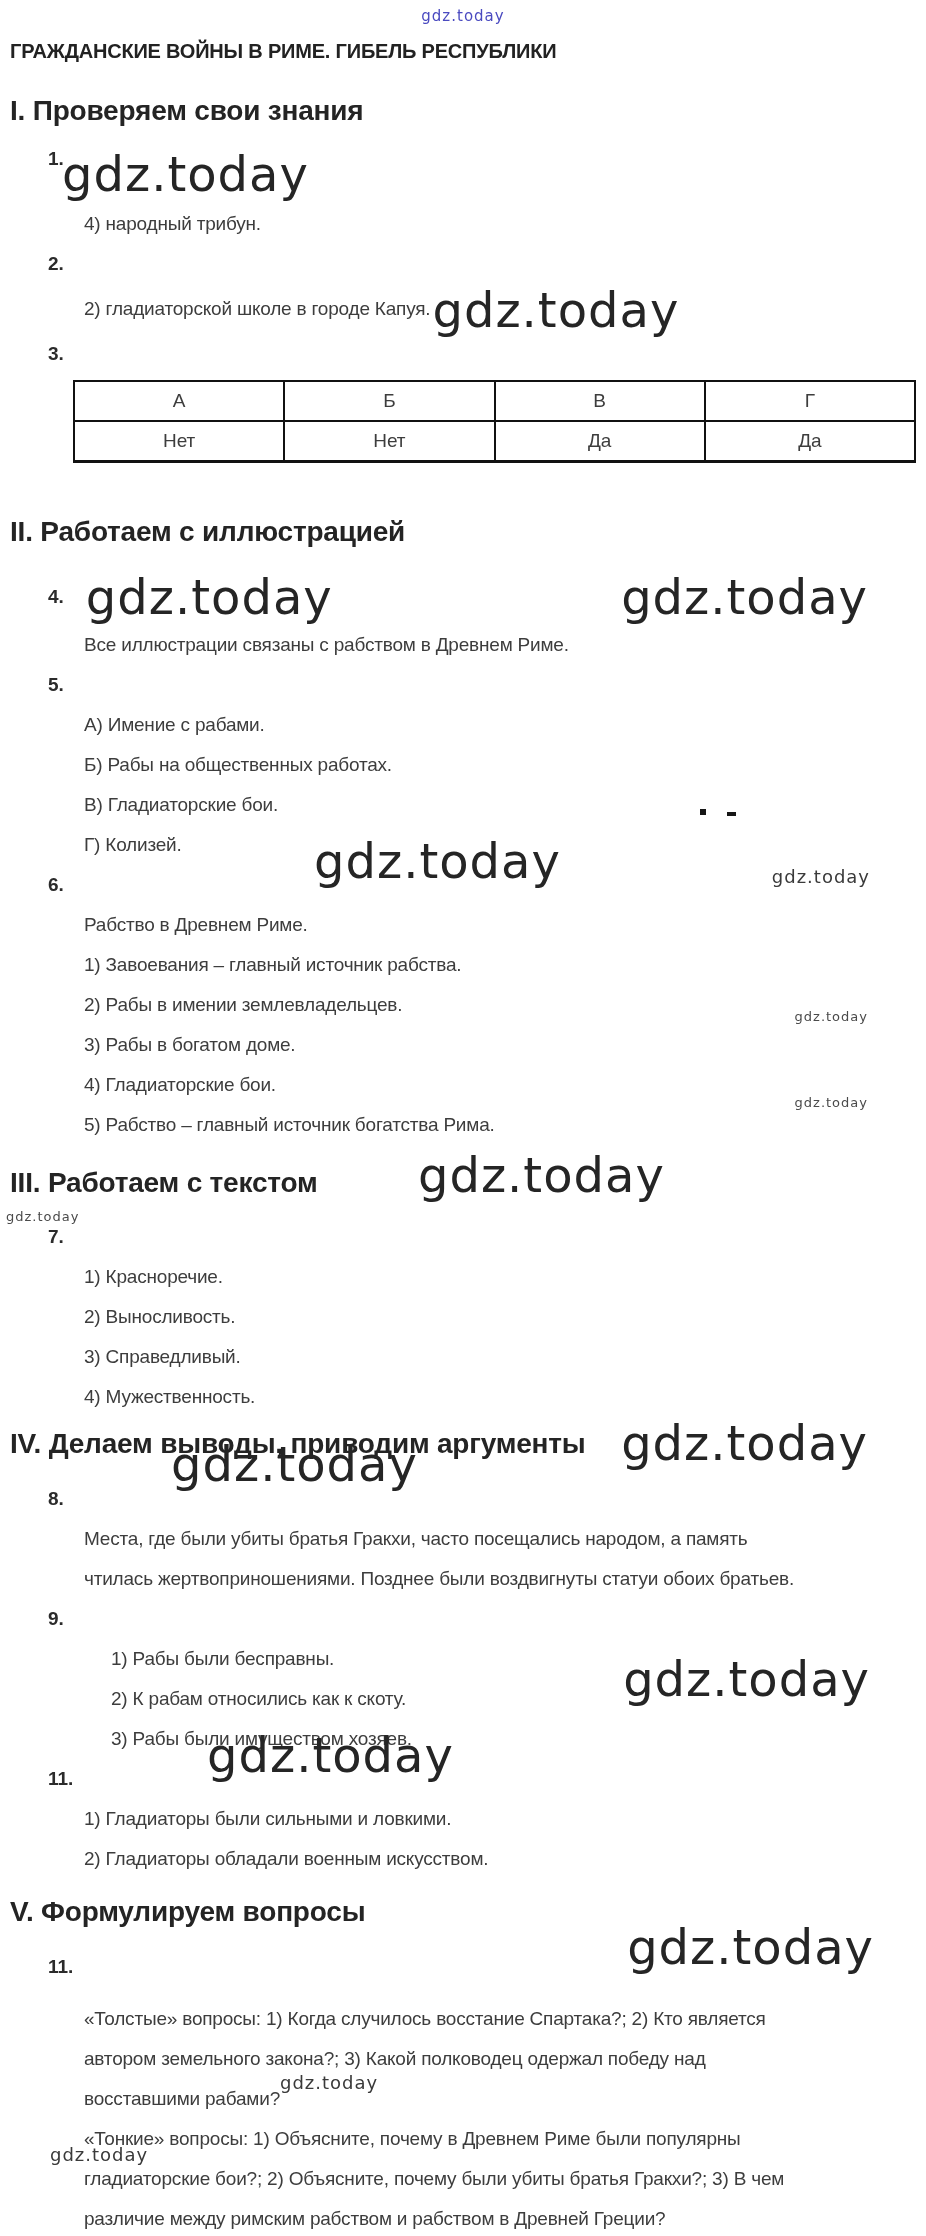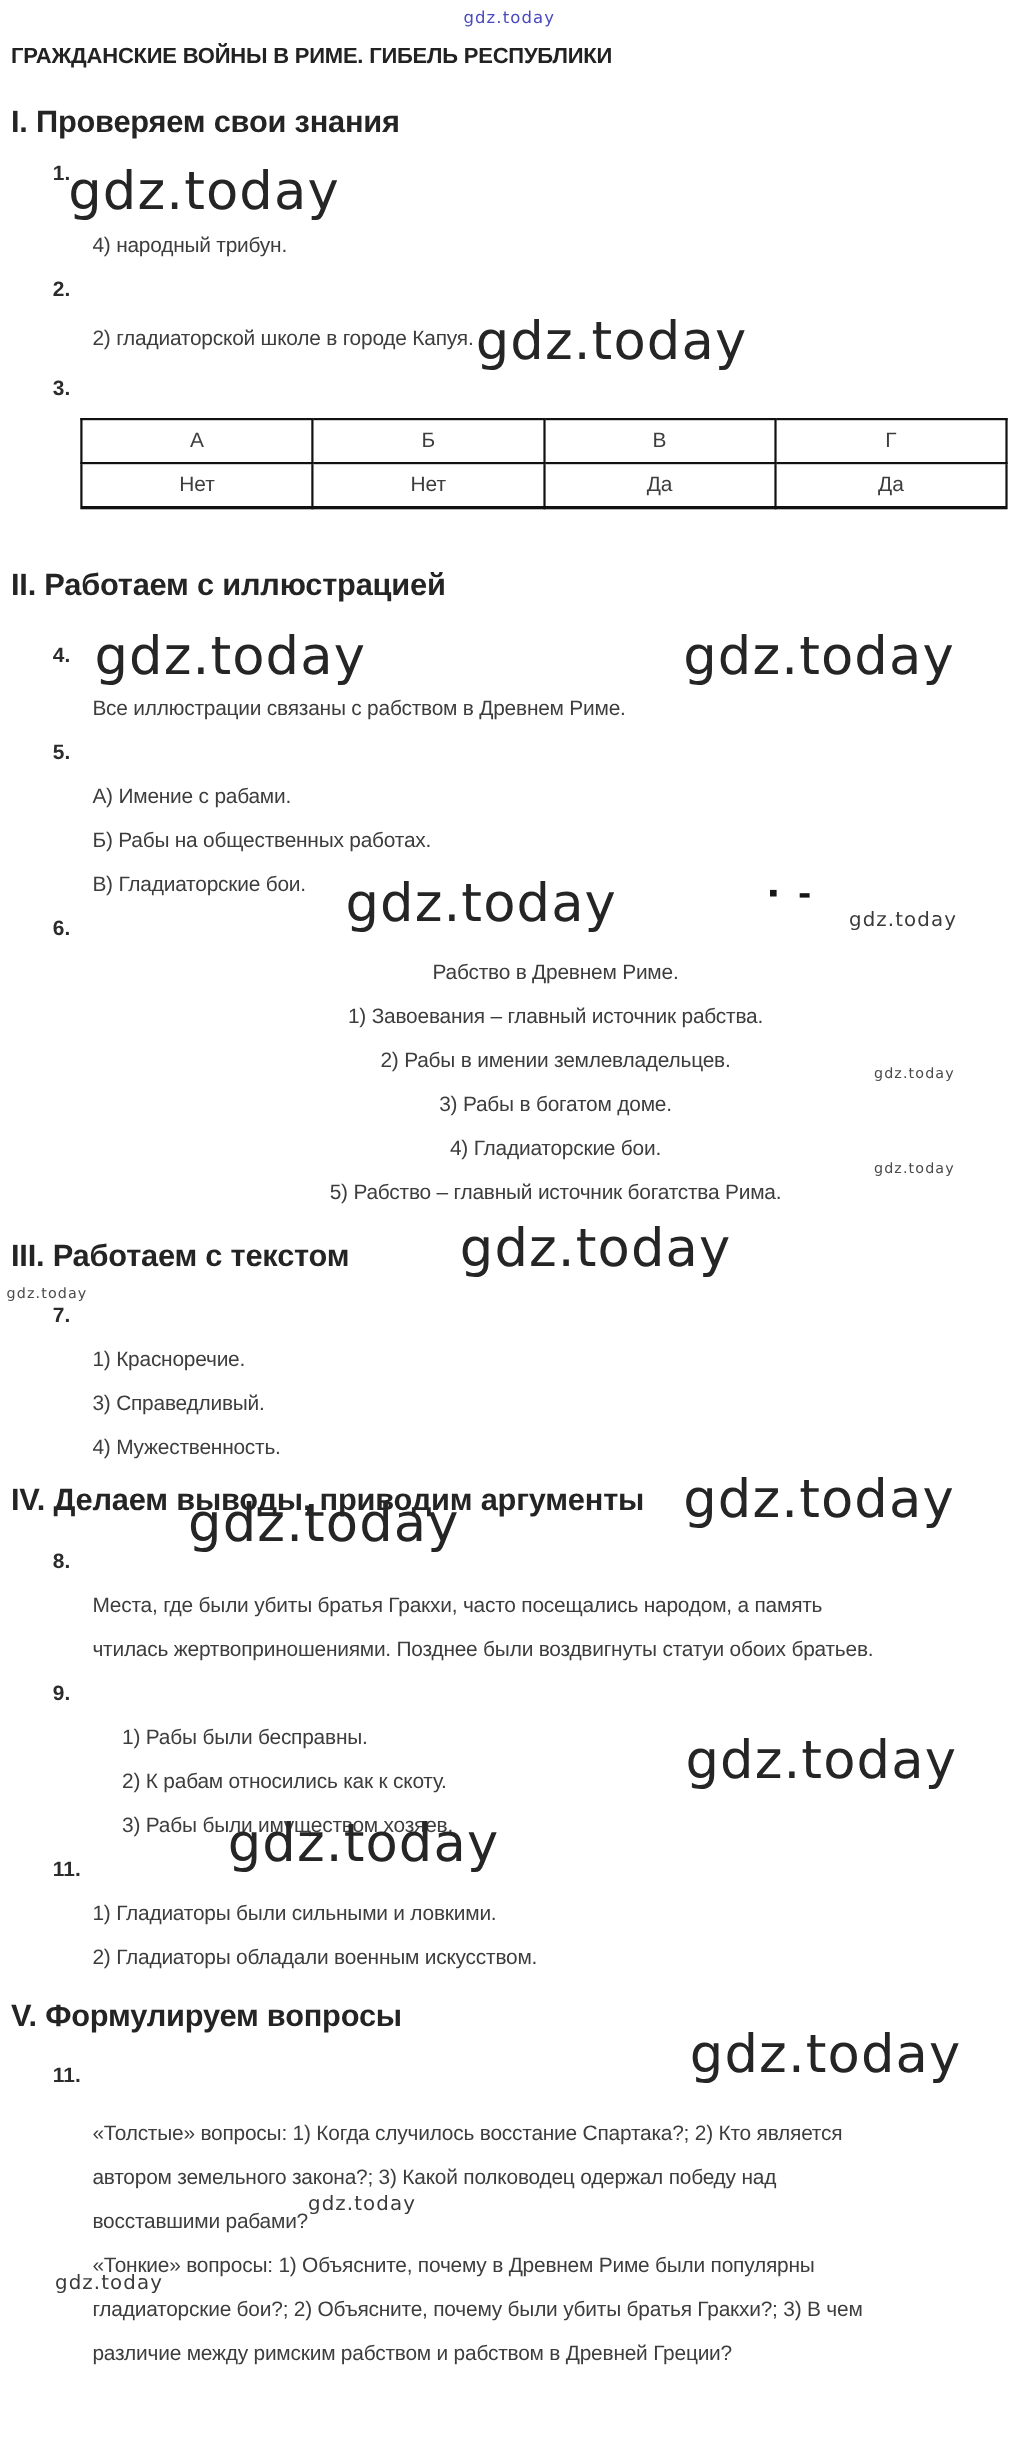--- a/index.html
+++ b/index.html
@@ -121,32 +121,33 @@
   </div>
 
   <div>
     <div class="numrow">
       <span class="num">5.</span>
     </div>
     <div style="position:relative;">
       <div class="ans">А) Имение с рабами.</div>
       <div class="ans">Б) Рабы на общественных работах.</div>
       <div class="ans">В) Гладиаторские бои.</div>
+      <div class="ans">Г) Колизей.</div>
       <span class="dot" style="left:700px;top:104px;width:6px;height:6px;"></span>
       <span class="dot" style="left:727px;top:107px;width:9px;height:4px;"></span>
     </div>
   </div>
 
   <div>
     <div class="numrow">
       <span class="num">6.</span>
       <span class="wm big abs" style="left:314px;top:-24px;">gdz.today</span>
       <span class="wm sm abs" style="right:56px;top:-8px;">gdz.today</span>
     </div>
-    <div style="position:relative;text-align:center;">
+    <div style="position:relative;">
       <div class="ans">Рабство в Древнем Риме.</div>
       <div class="ans">1) Завоевания – главный источник рабства.</div>
       <div class="ans">2) Рабы в имении землевладельцев.</div>
       <div class="ans">3) Рабы в богатом доме.</div>
       <div class="ans">4) Гладиаторские бои.</div>
       <div class="ans">5) Рабство – главный источник богатства Рима.</div>
       <span class="wm xs abs" style="right:58px;top:104px;">gdz.today</span>
       <span class="wm xs abs" style="right:58px;top:190px;">gdz.today</span>
     </div>
   </div>
@@ -155,20 +156,21 @@
     <h2>III. Работаем с текстом</h2>
     <span class="wm big" style="margin-left:96px;">gdz.today</span>
   </div>
 
   <div>
     <div class="numrow" style="margin-top:14px;">
       <span class="num">7.</span>
       <span class="wm xs abs" style="left:6px;top:-20px;">gdz.today</span>
     </div>
     <div class="ans">1) Красноречие.</div>
+    <div class="ans">2) Выносливость.</div>
     <div class="ans">3) Справедливый.</div>
     <div class="ans">4) Мужественность.</div>
   </div>
 
   <div class="h2row" style="margin-top:14px;">
     <h2>IV. Делаем выводы, приводим аргументы</h2>
     <span class="wm big abs" style="right:58px;top:-16px;">gdz.today</span>
   </div>
 
   <div>

